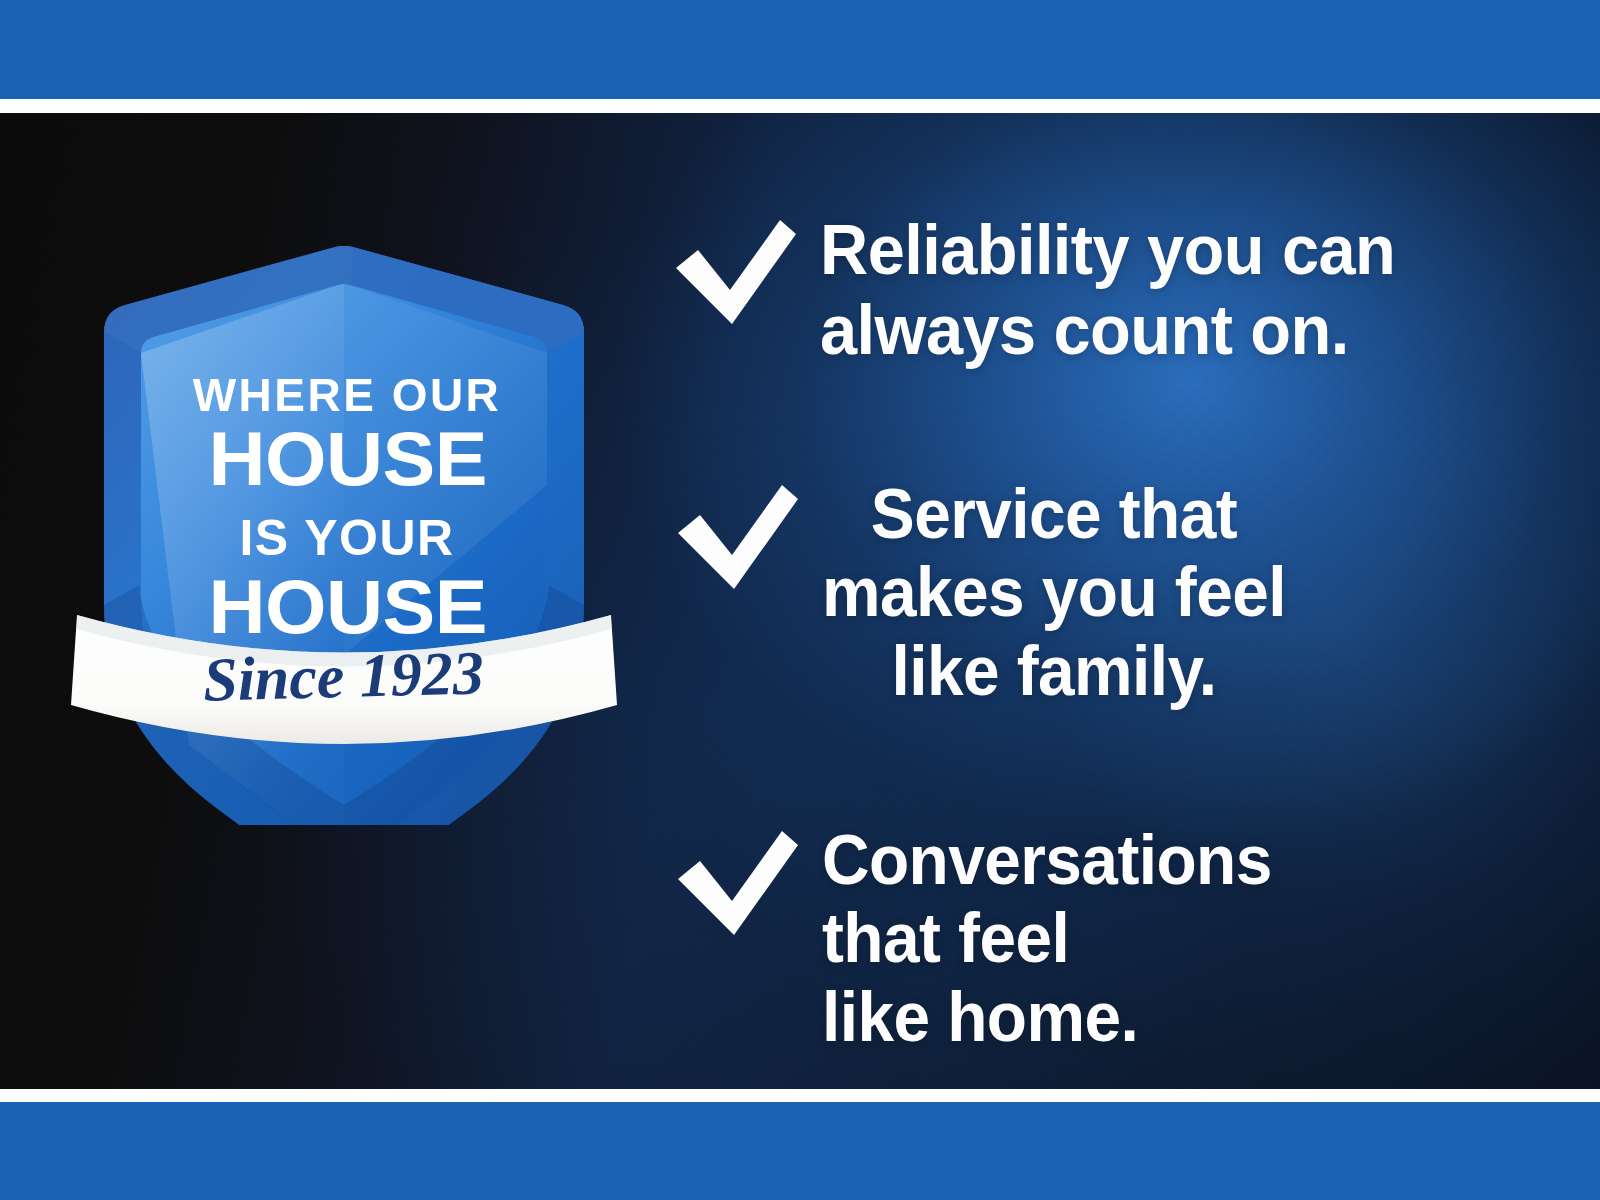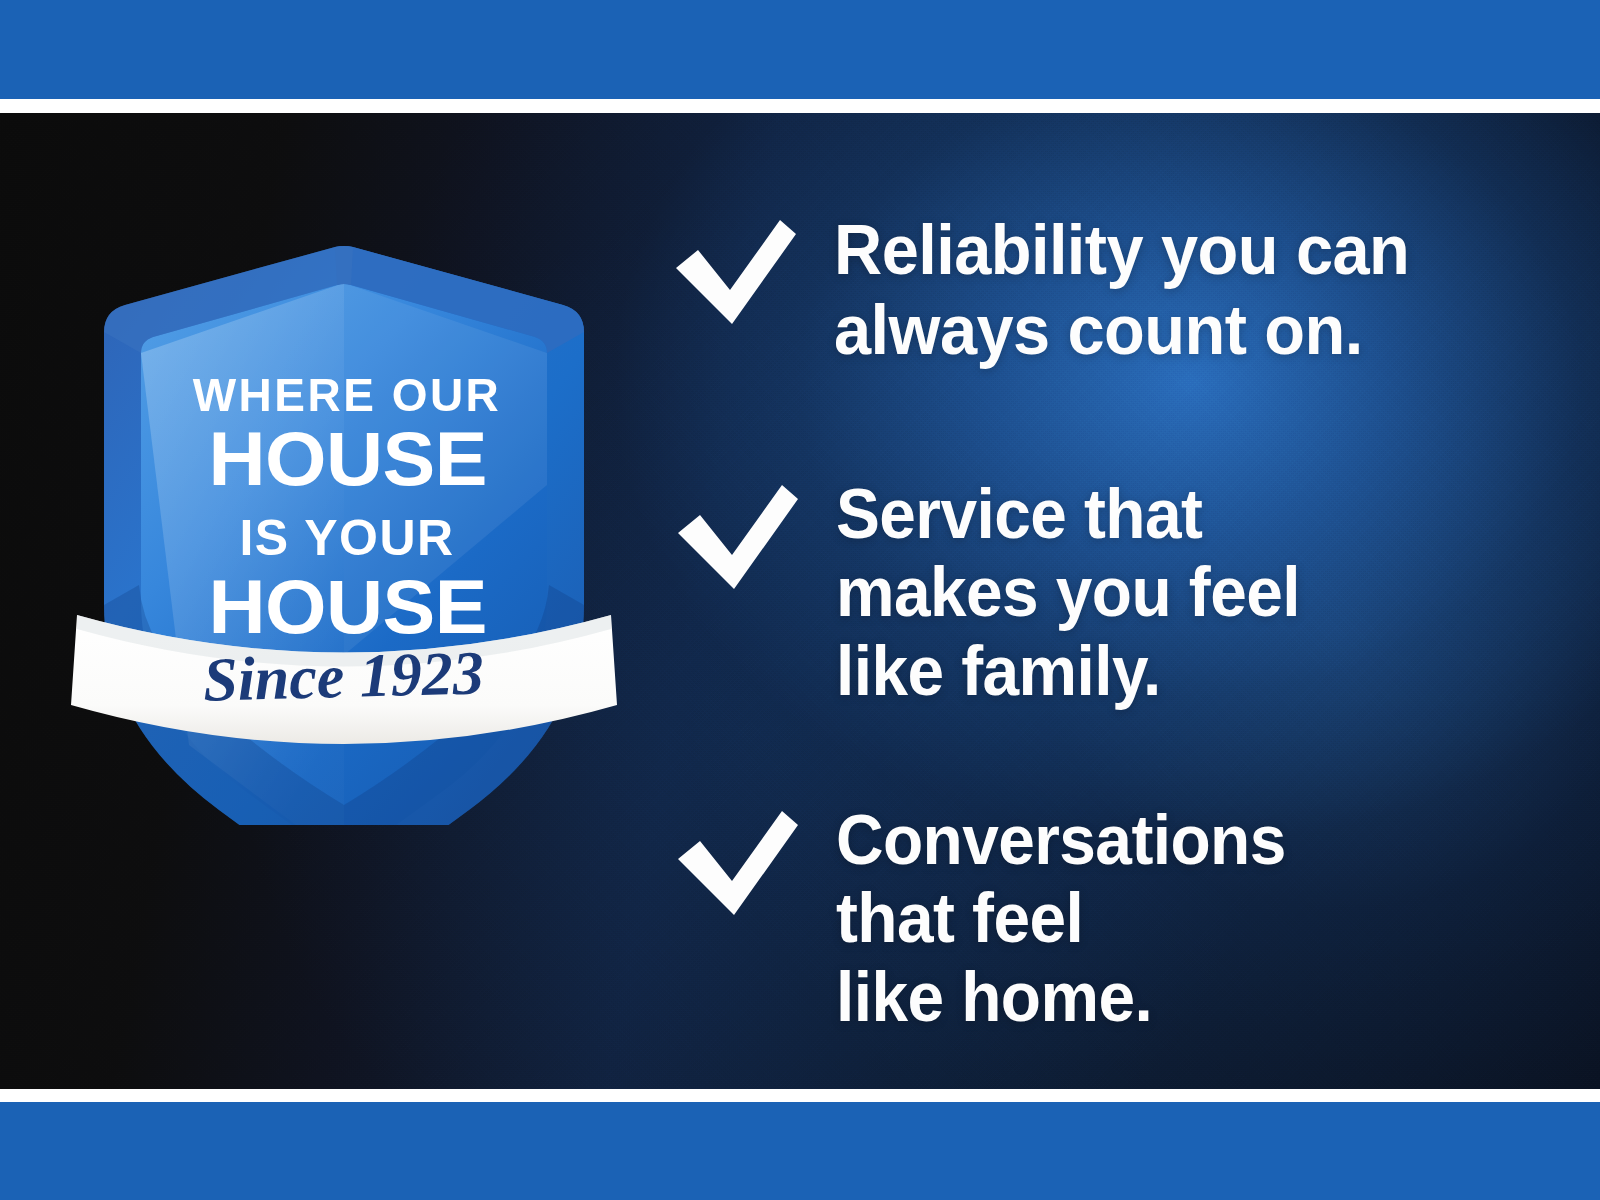--- a/index.html
+++ b/index.html
@@ -122,25 +122,24 @@
     position: absolute;
     left: 670px;
     top: 100px;
     width: 880px;
     z-index: 6;
   }
   .benefit {
     position: absolute;
     display: flex;
     align-items: flex-start;
-    gap: 14px;
   }
   .benefit-1 { left: 0;  top: 110px; }
-  .benefit-2 { left: 2px; top: 375px; }
-  .benefit-3 { left: 2px; top: 701px; }
+  .benefit-2 { left: 2px; top: 375px; text-align: center; }
+  .benefit-3 { left: 2px; top: 721px; }
 
   .check {
     flex: 0 0 auto;
     width: 128px;
     height: 112px;
     margin-right: 22px;
     margin-top: 6px;
   }
   .check svg { display: block; width: 100%; height: 100%; }
 

